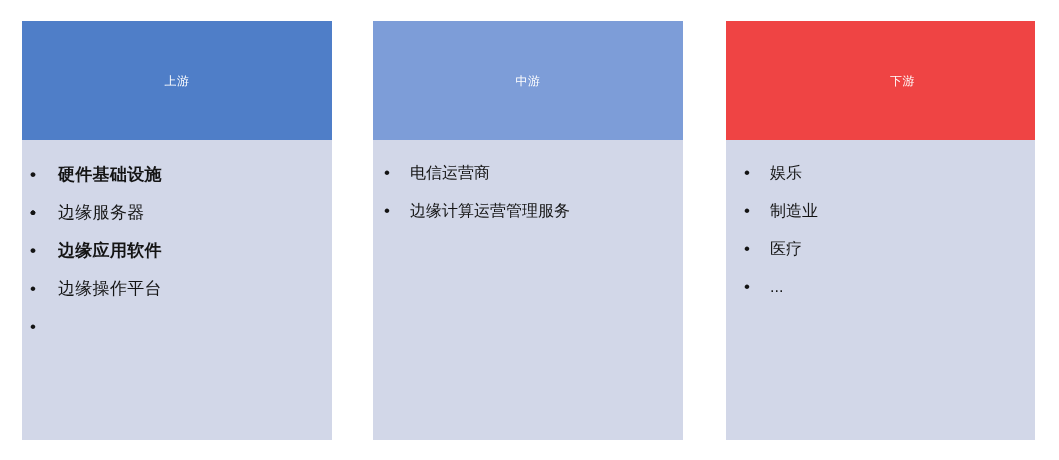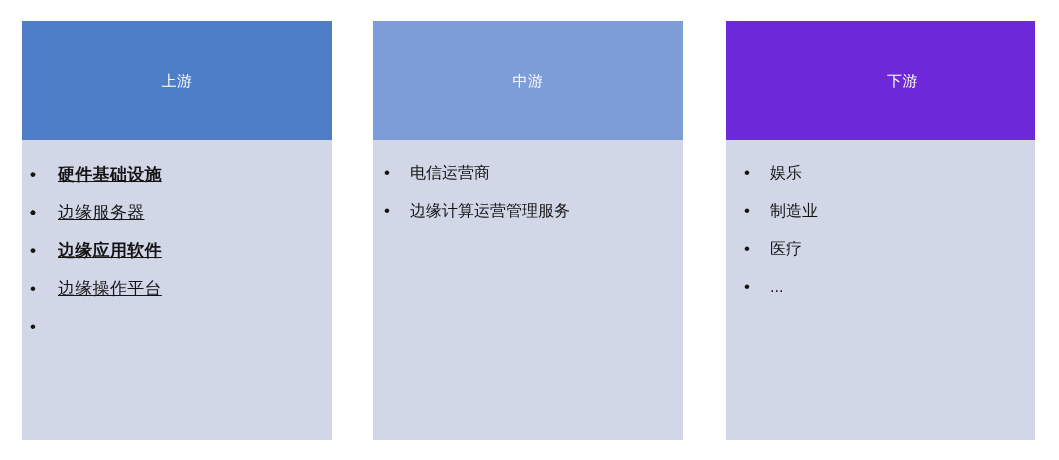--- a/index.html
+++ b/index.html
@@ -35,21 +35,21 @@
   .col-header {
     height: 119px;
     flex: 0 0 119px;
     display: flex;
     align-items: center;
     justify-content: center;
     box-sizing: border-box;
   }
   .col-title {
     color: #ffffff;
-    font-size: 15px;
+    font-size: 12px;
     line-height: 1;
     letter-spacing: 0.5px;
     font-weight: 400;
     white-space: nowrap;
   }
   .col-body {
     flex: 1 1 auto;
     padding: 16px 0 0 0;
     box-sizing: border-box;
   }
@@ -76,21 +76,21 @@
     line-height: 38px;
   }
   .item .item-label {
     display: inline-block;
   }
   .item.bold .item-label,
   .item.bold .bullet { font-weight: 700; }
 
   
   .col-upstream .item            { padding-left: 28px; margin-left: 8px; font-size: 17px; }
-  .col-upstream .item .item-label{ letter-spacing: 0.3px; text-decoration: underline; }
+  .col-upstream .item .item-label{ letter-spacing: 0.3px; }
 
   .col-midstream .col-body       { padding-top: 14px; }
   .col-midstream .item           { padding-left: 26px; margin-left: 11px; font-size: 16px; line-height: 38px; }
 
   .col-downstream .col-body      { padding-top: 14px; }
   .col-downstream .item          { padding-left: 26px; margin-left: 18px; font-size: 16px; line-height: 38px; }
 </style>
 </head>
 <body style="background: rgb(255, 255, 255);">
 
@@ -119,21 +119,21 @@
     </div>
     <div class="col-body" style="background: rgb(210, 215, 232);">
       <ul class="item-list">
           <li class="item" style="color: rgb(20, 20, 20);"><span class="bullet">•</span><span class="item-label">电信运营商</span></li>
           <li class="item" style="color: rgb(20, 20, 20);"><span class="bullet">•</span><span class="item-label">边缘计算运营管理服务</span></li>
         </ul>
     </div>
   </section>
 
   <section class="column col-downstream">
-    <div class="col-header" style="background: #6d28d9; padding-left: 44px;">
+    <div class="col-header" style="background: #ef4444; padding-left: 44px;">
       <span class="col-title" style="color: rgb(255, 255, 255);">下游</span>
     </div>
     <div class="col-body" style="background: rgb(210, 215, 232);">
       <ul class="item-list">
           <li class="item" style="color: rgb(20, 20, 20);"><span class="bullet">•</span><span class="item-label">娱乐</span></li>
           <li class="item" style="color: rgb(20, 20, 20);"><span class="bullet">•</span><span class="item-label">制造业</span></li>
           <li class="item" style="color: rgb(20, 20, 20);"><span class="bullet">•</span><span class="item-label">医疗</span></li>
           <li class="item" style="color: rgb(20, 20, 20);"><span class="bullet">•</span><span class="item-label">...</span></li>
         </ul>
     </div>

